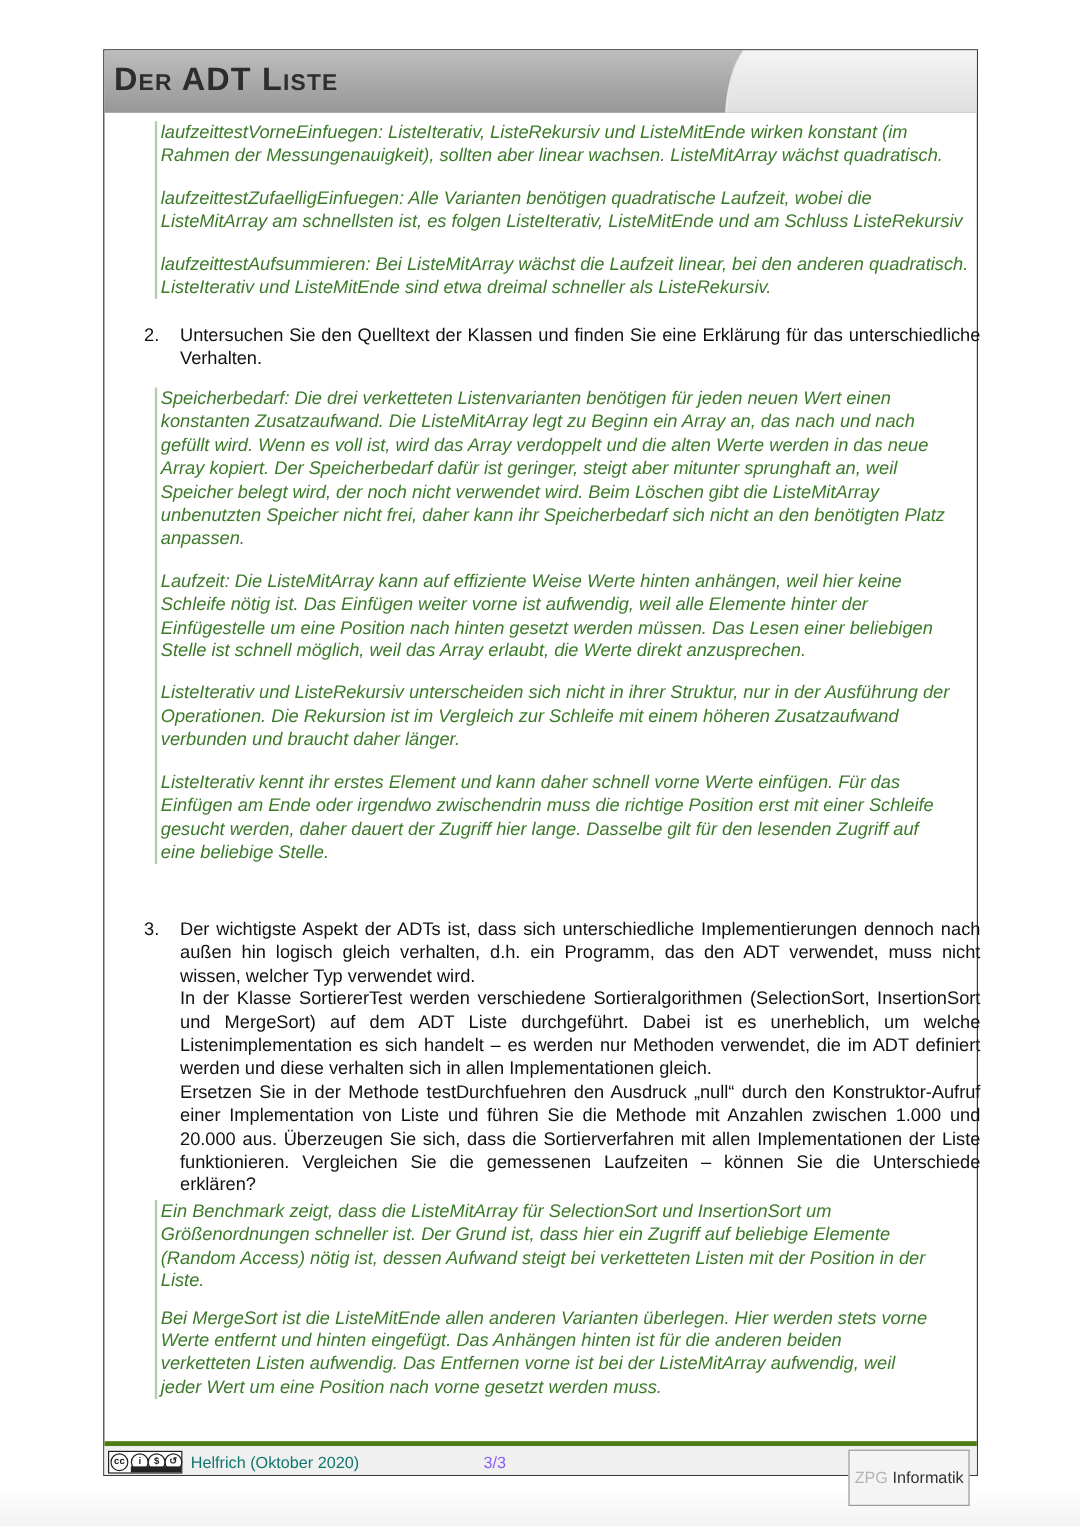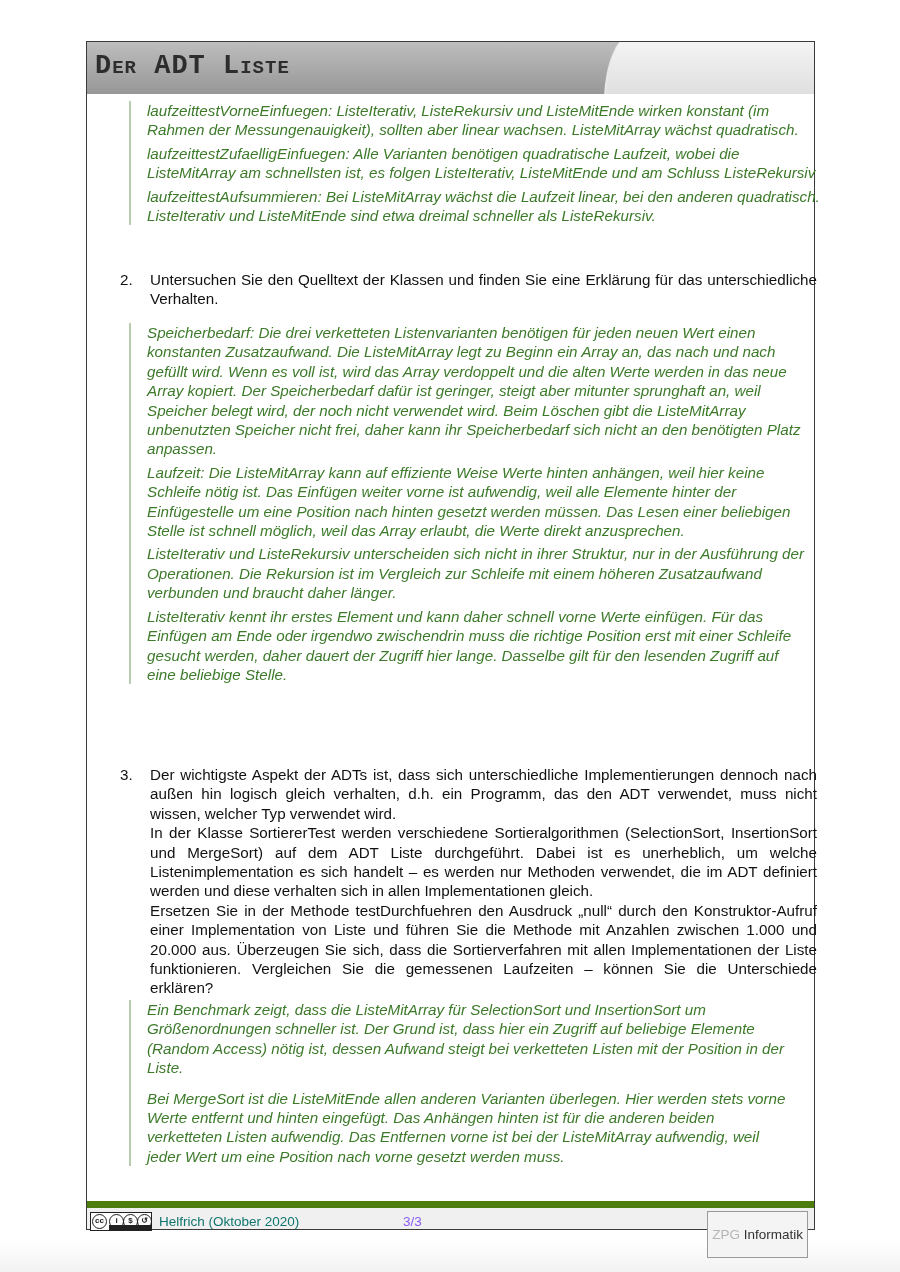--- a/index.html
+++ b/index.html
@@ -1,31 +1,31 @@
 <!DOCTYPE html>
 <html><head>
 <meta charset="utf-8">
 <style>
   html, body { margin:0; padding:0; background:#ffffff; }
   body { width:900px; height:1272px; position:relative; overflow:hidden; font-family:"Liberation Sans", sans-serif; }
   .page-shadow { position:absolute; left:0; top:1240px; width:900px; height:32px; background:linear-gradient(#ffffff,#f2f2f2); }
   .frame { position:absolute; left:86px; top:41px; width:729px; height:1189px; border:1px solid #3a3a3a; box-sizing:border-box; background:#fff; }
   .header { position:absolute; left:0; top:0; width:727px; height:52px; background:linear-gradient(#bdbdbd,#979797); overflow:hidden; }
   .header-swoosh { position:absolute; left:517px; top:-10px; width:260px; height:70px; background:linear-gradient(#f8f8f8,#dcdcdc); border-top-left-radius:40px 90px; border-left:2px solid #e8e8e8; }
-  .title { position:absolute; left:8px; top:9px; font-family:Liberation Mono, monospace; font-weight:bold; font-size:27px; color:#2d2d2d; letter-spacing:1px; font-variant:small-caps; }
+  .title { position:absolute; left:8px; top:9px; font-family:Liberation Sans, sans-serif; font-weight:bold; font-size:27px; color:#2d2d2d; letter-spacing:1px; font-variant:small-caps; }
   .content { position:absolute; left:0; top:52px; width:727px; }
-  .answer { position:absolute; left:42px; border-left:2px solid #b8cdb0; padding-left:16px; color:#3c7a2a; font-style:italic; font-size:15.2px; line-height:19.4px; }
+  .answer { position:absolute; left:42px; border-left:2px solid #b8cdb0; padding-left:3px; color:#3c7a2a; font-style:italic; font-size:15.2px; line-height:19.4px; }
   .answer p { margin:0; }
   .answer p + p { margin-top:11px; }
-  .answer .gap { margin-top:4px; }
+  .answer .gap { margin-top:16px; }
   .task { position:absolute; left:33px; width:697px; font-size:15.2px; line-height:19.4px; color:#111; text-align:justify; }
   .task .num { position:absolute; left:0; top:0; }
   .task .body { margin-left:30px; }
   .task p { margin:0; }
-  .footer { position:absolute; left:0; bottom:0; width:727px; height:28px; border-top:7px solid #4d7c0f; background:#f0f0f0; box-sizing:border-box; }
+  .footer { position:absolute; left:0; bottom:0; width:727px; height:28px; border-top:4px solid #4d7c0f; background:#f0f0f0; box-sizing:border-box; }
   .cc { position:absolute; left:3px; top:4px; width:62px; height:19px; background:#fff; border:1px solid #222; box-sizing:border-box; }
   .cc .c { position:absolute; top:1px; width:15px; height:15px; border:1.5px solid #222; border-radius:50%; box-sizing:border-box; font-size:8px; font-weight:bold; text-align:center; line-height:12px; color:#222; }
   .cc .strip { position:absolute; left:18px; bottom:0; width:42px; height:5px; background:#222; }
   .author { position:absolute; left:72px; top:6px; font-size:13.5px; color:#0f766e; }
   .pageno { position:absolute; left:316px; top:6px; font-size:13.5px; color:#8b5cf6; }
   .zpg { position:absolute; right:6px; top:3px; border:1px solid #9a9a9a; background:#f4f4f4; padding:15px 4px; font-size:13.5px; color:#333; }
   .zpg .z { color:#b5b5b5; }
 </style>
 </head>
 <body>

